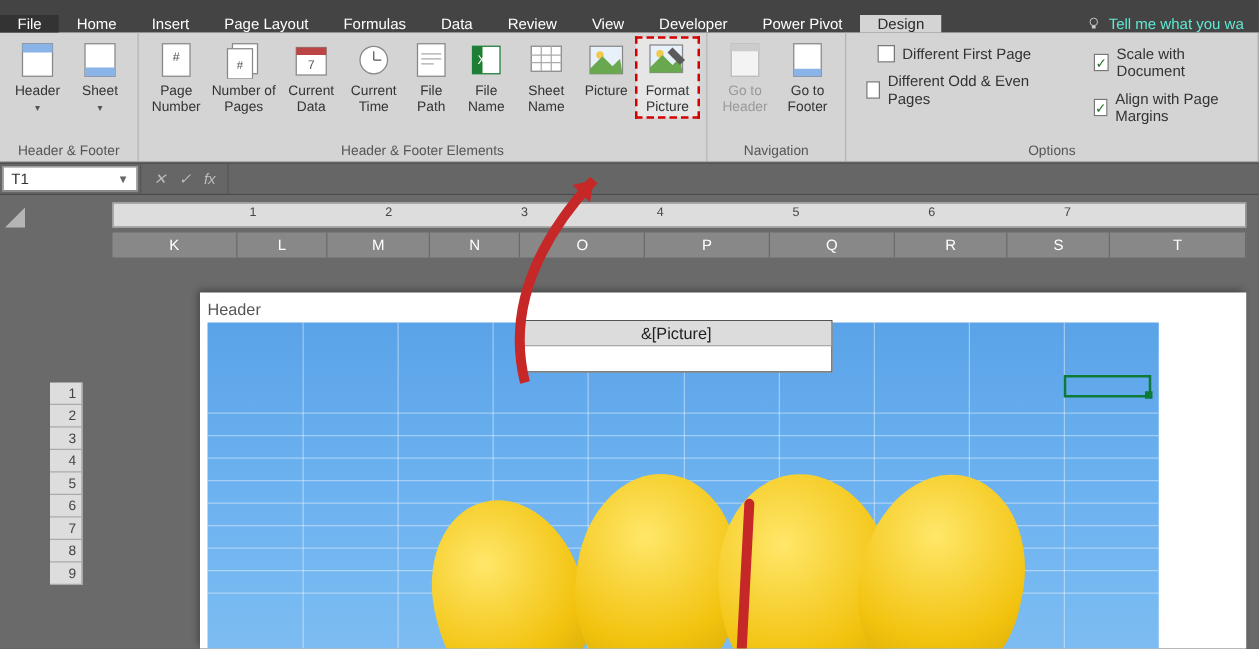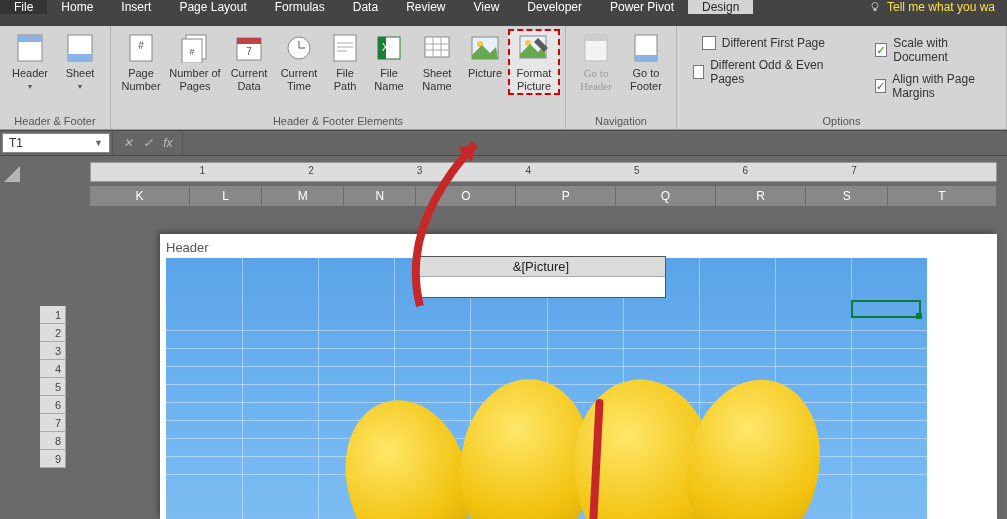--- a/index.html
+++ b/index.html
@@ -1,33 +1,33 @@
 <!DOCTYPE html>
 <html><head>
 <meta charset="utf-8">
 <style>
 * { box-sizing: border-box; margin: 0; padding: 0; }
 body { font-family: "Segoe UI", Arial, sans-serif; font-size: 12px; background: #5a5a5a; width: 1007px; height: 519px; overflow: hidden; position: relative; }
 
 
-.tabstrip { height: 26px; background: #444; display: flex; align-items: flex-start; color: #fff; }
+.tabstrip { height: 26px; background: #444; display: flex; align-items: flex-end; color: #fff; }
 .tab { padding: 0 14px; display: flex; align-items: center; cursor: pointer; font-size: 12px; }
 .tab.file { background: #333; }
 .tab.active { background: #d4d4d4; color: #2a2a2a; }
-.tellme { margin-left: auto; display: flex; align-items: center; color: #fde047; padding: 0 12px; gap: 6px; }
+.tellme { margin-left: auto; display: flex; align-items: center; color: #5eead4; padding: 0 12px; gap: 6px; }
 .tellme svg { width: 12px; height: 12px; }
 
 
 .ribbon { height: 104px; background: #d4d4d4; display: flex; border-bottom: 1px solid #999; }
 .group { border-right: 1px solid #b5b5b5; display: flex; flex-direction: column; padding: 4px 6px 2px; }
 .group-body { flex: 1; display: flex; align-items: flex-start; gap: 2px; }
 .group-label { text-align: center; font-size: 11px; color: #555; padding-top: 2px; }
 .rbtn { display: flex; flex-direction: column; align-items: center; justify-content: flex-start; width: 48px; padding: 2px 1px; cursor: pointer; text-align: center; font-size: 11px; line-height: 1.15; color: #333; }
 .rbtn .ic { width: 32px; height: 32px; margin-bottom: 3px; display: flex; align-items: center; justify-content: center; }
-.rbtn.disabled { color: #999; font-family: Liberation Serif, serif; }
+.rbtn.disabled { color: #999; }
 .rbtn.highlight { outline: 2px dashed #d40000; outline-offset: -1px; background: #e6e6e6; justify-content: flex-end; }
 .drop { font-size: 8px; margin-top: 2px; color: #555; }
 
 .options-col { display: flex; flex-direction: column; gap: 8px; padding: 6px 10px; font-size: 12px; color: #333; }
 .chkrow { display: flex; align-items: center; gap: 6px; justify-content: flex-end; }
 .chk { width: 14px; height: 14px; border: 1px solid #777; background: #fff; display: flex; align-items: center; justify-content: center; font-size: 11px; color: #2a6e2a; }
 
 
 .fbar { height: 26px; background: #666; display: flex; align-items: stretch; border-top: 1px solid #4a4a4a; border-bottom: 1px solid #4a4a4a; }
 .namebox { width: 108px; background: #fff; border: 1px solid #888; margin: 2px; display: flex; align-items: center; padding: 0 6px; color: #333; font-size: 12px; justify-content: space-between; }

